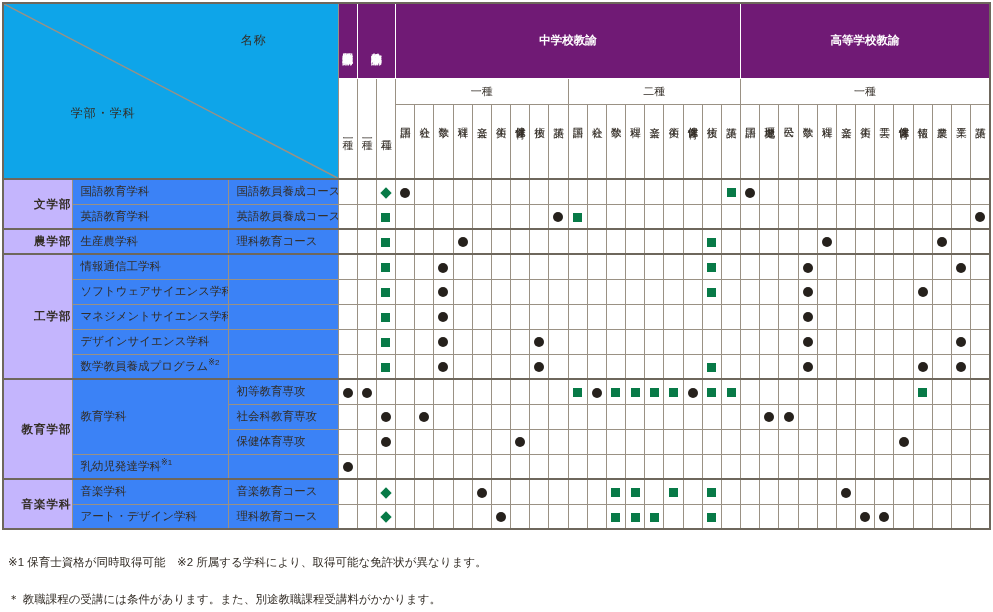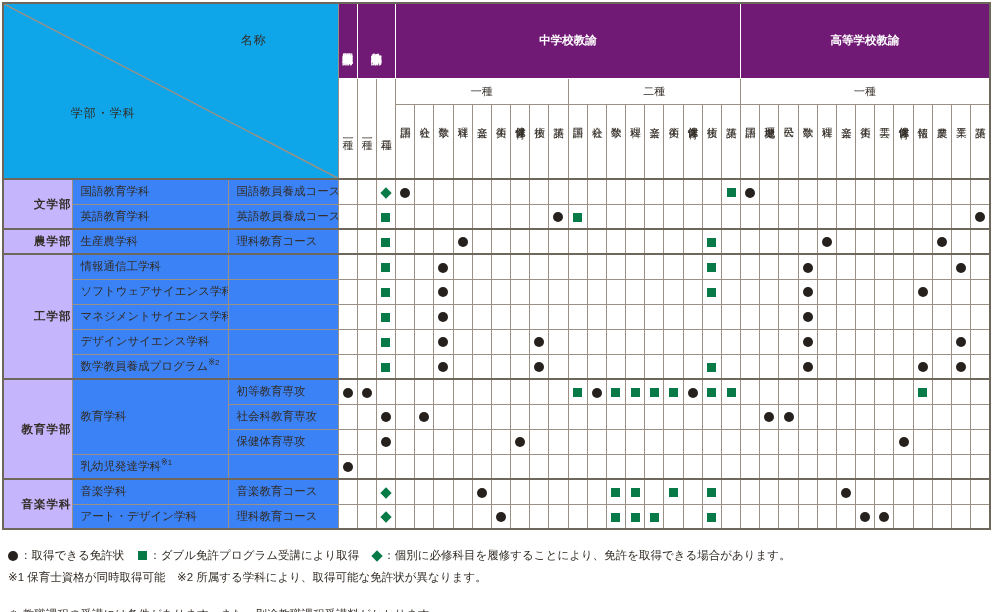--- a/index.html
+++ b/index.html
@@ -636,29 +636,15 @@
           <td class="markcell"></td>
           <td class="markcell"></td>
           <td class="markcell"></td>
           <td class="markcell"></td>
         </tr>
       </tbody>
   </table>
 </div>
 
 <div id="legend">
-  <div class="line1">
-      <span class="item">
-        <span class="mark c"></span>
-        <span>：取得できる免許状</span>
-      </span>
-      <span class="item">
-        <span class="mark s"></span>
-        <span>：ダブル免許プログラム受講により取得</span>
-      </span>
-      <span class="item">
-        <span class="mark d"></span>
-        <span>：個別に必修科目を履修することにより、免許を取得できる場合があります。</span>
-      </span>
-    </div>
   <div class="notes">※1 保育士資格が同時取得可能　※2 所属する学科により、取得可能な免許状が異なります。</div>
   <div class="foot">＊ 教職課程の受講には条件があります。また、別途教職課程受講料がかかります。</div>
 </div>
 
 </body></html>

